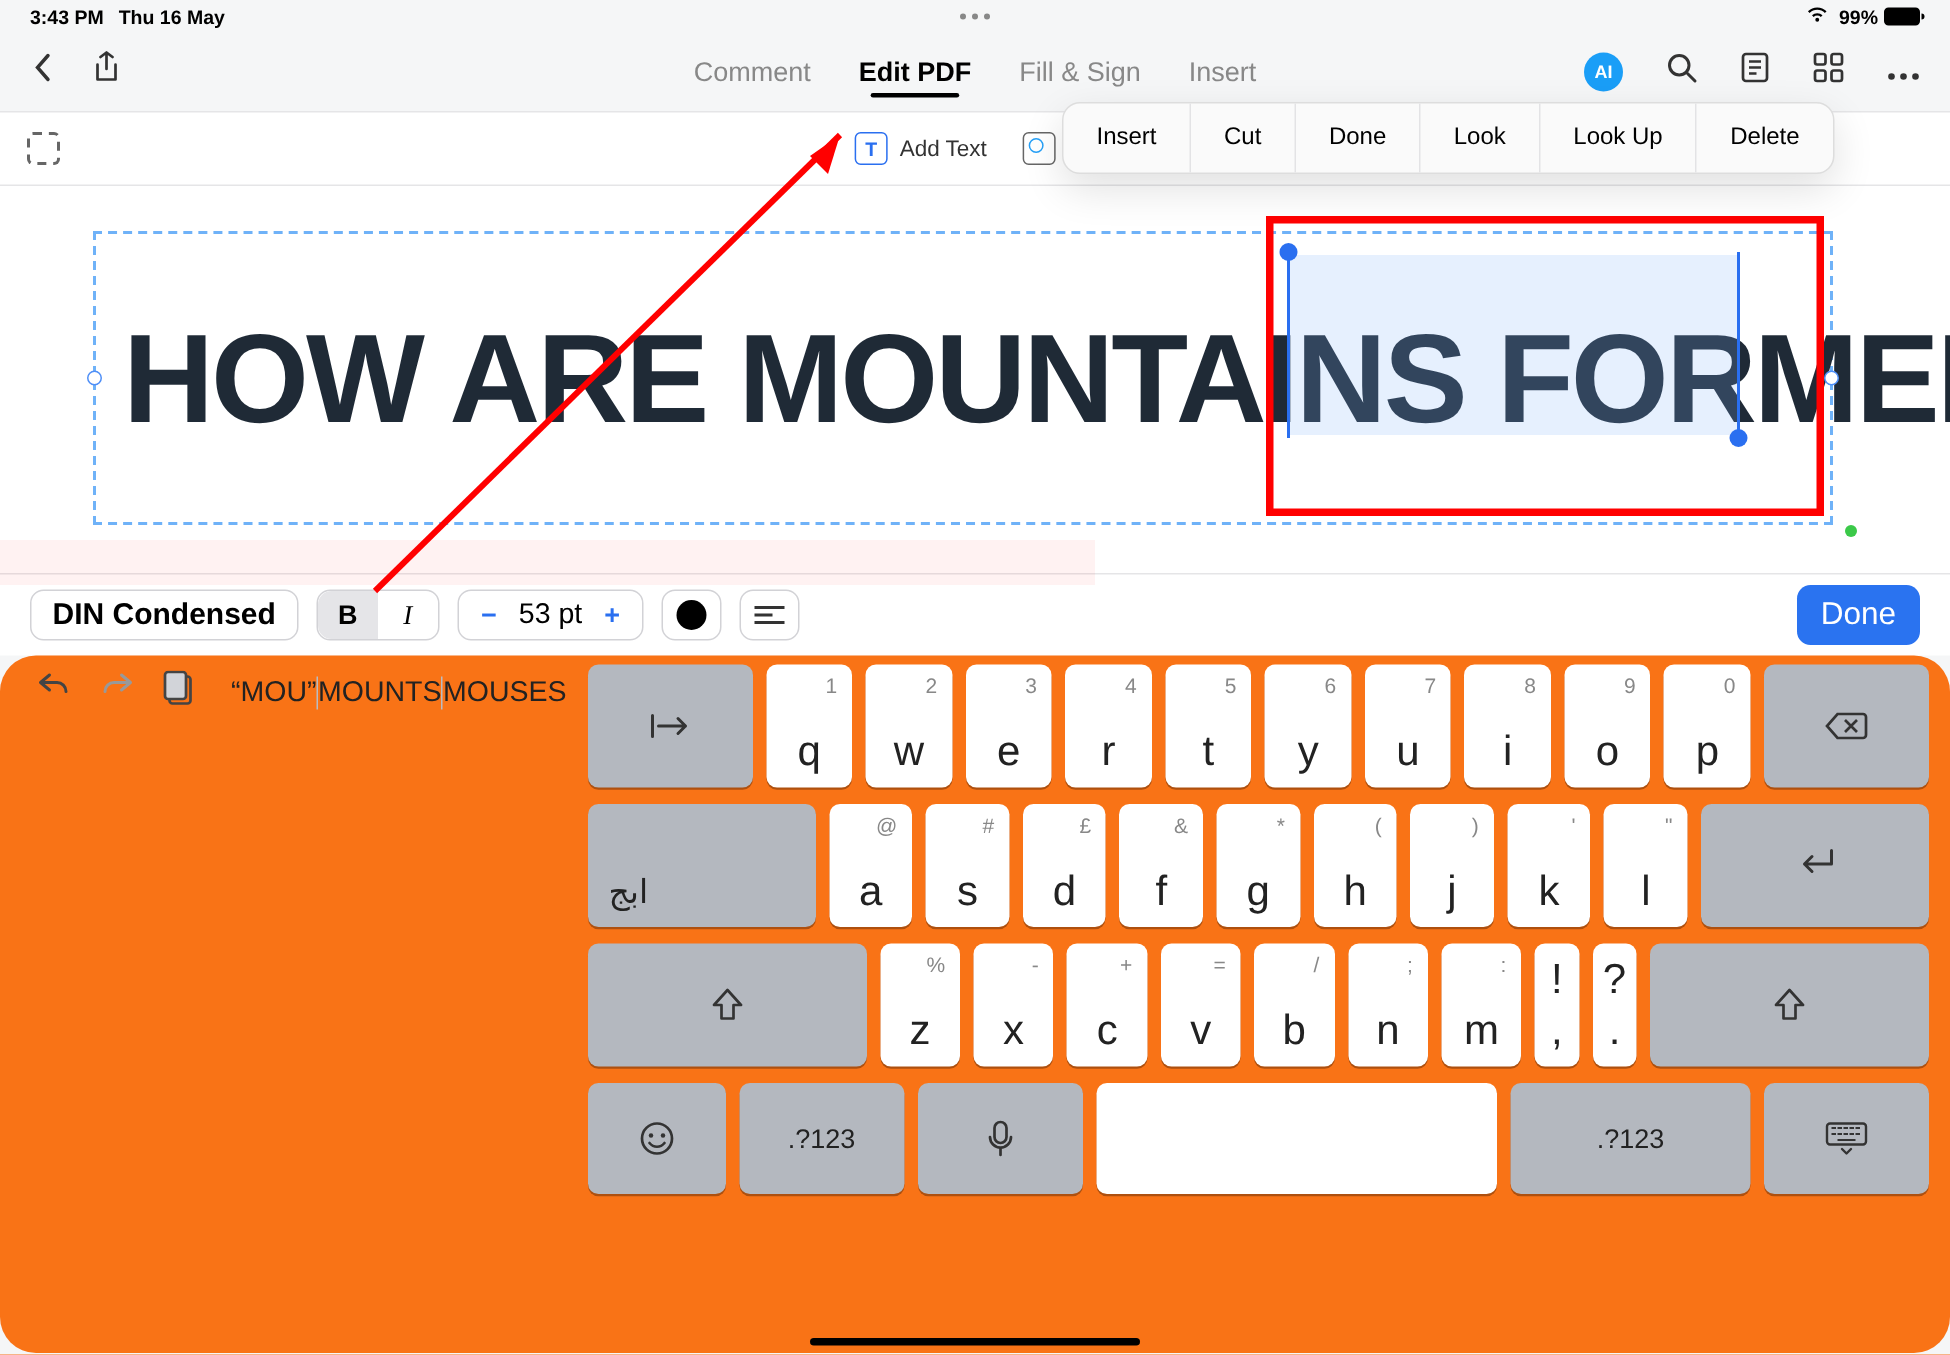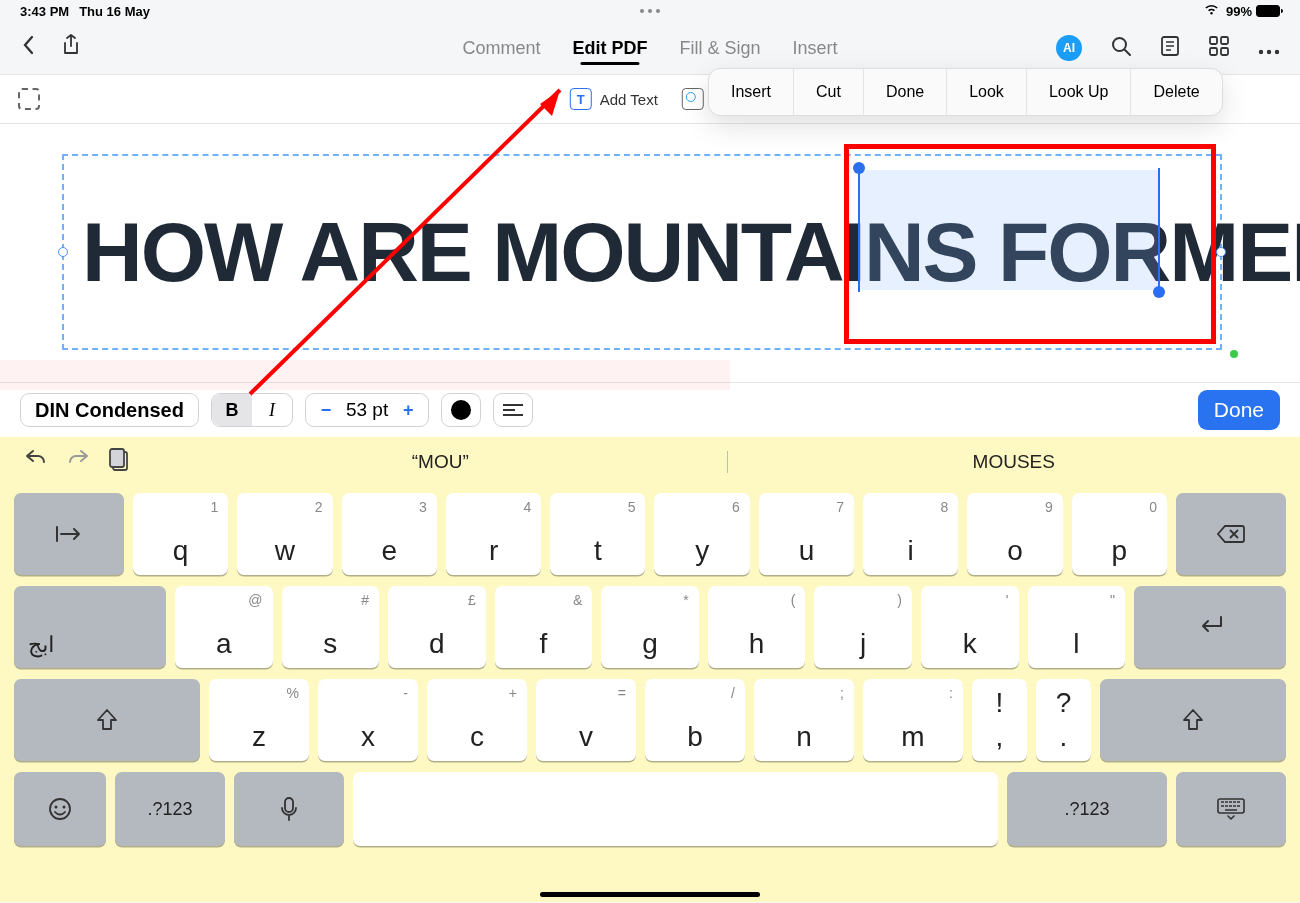--- a/index.html
+++ b/index.html
@@ -72,21 +72,21 @@
 .size-pill .pm { width:28px; text-align:center; font-size:18px; color:#2a6ff0; font-weight:700;}
 .size-pill .val { font-size:19px; padding:0 4px;}
 .color-circle { height:34px; width:40px; border:1px solid #d2d2d6; border-radius:9px; display:flex; align-items:center; justify-content:center;}
 .color-circle .dot { width:20px; height:20px; background:#000; border-radius:50%;}
 .align-btn { height:34px; width:40px; border:1px solid #d2d2d6; border-radius:9px; display:flex; flex-direction:column; justify-content:center; gap:3px; padding:0 9px;}
 .align-btn span{height:2px; background:#333;}
 .align-btn span:nth-child(2){width:60%;}
 .done-btn { margin-left:auto; background:#2a73f0; color:#fff; border:none; padding:8px 16px; font-size:21px; font-weight:500; border-radius:9px;}
 
 
-.kbd { background:#fef9c3; flex:1; display:flex; flex-direction:column; }
+.kbd { background:#f97316; flex:1; display:flex; flex-direction:row;border-radius:24px; }
 .sugg-row { height:50px; display:flex; align-items:center; position:relative; }
 .sugg-left { display:flex; gap:18px; padding:0 24px; font-size:20px; color:#333;}
 .sugg-items { flex:1; display:flex; }
 .sugg-item { flex:1; text-align:center; font-size:19px; color:#222; border-left:1px solid #b9bcc2; }
 .sugg-item:first-child{border-left:none;}
 .key-rows { padding:6px 14px 0 14px; flex:1; display:flex; flex-direction:column; gap:11px;}
 .krow { display:flex; gap:9px; }
 .key { background:#fff; border-radius:7px; box-shadow:0 1.5px 0 rgba(0,0,0,0.3); height:82px; flex:1; position:relative; display:flex; align-items:flex-end; justify-content:center; font-size:28px; padding-bottom:8px; color:#222;}
 .key .sup { position:absolute; top:6px; right:10px; font-size:14px; color:#888;}
 .key.func { background:#b4b8bf; }
@@ -245,20 +245,21 @@
       <span><svg width="24" height="20" viewBox="0 0 24 20">
             <path d="M15 3l6 5-6 5M21 8H10a6 6 0 00-6 6" stroke="#999" stroke-width="2" fill="none" stroke-linecap="round" stroke-linejoin="round"></path>
           </svg></span>
       <span><svg width="22" height="24" viewBox="0 0 22 24">
             <rect x="5" y="4" width="14" height="18" rx="2" stroke="#444" stroke-width="1.8" fill="none"></rect>
             <rect x="2" y="1" width="14" height="18" rx="2" stroke="#444" stroke-width="1.8" fill="#d2d4d9"></rect>
           </svg></span>
     </div>
     <div class="sugg-items">
       <div class="sugg-item">“MOU”</div>
+      <div class="sugg-item">MOUNTS</div>
       <div class="sugg-item">MOUSES</div>
     </div>
   </div>
 
   <div class="key-rows">
 
     <div class="krow">
       <div class="key func tab-key">
           <svg width="28" height="22" viewBox="0 0 28 22">
             <path d="M2 4v14M6 11h18m-5-5l5 5-5 5" stroke="#333" stroke-width="2" fill="none" stroke-linecap="round" stroke-linejoin="round"></path>

